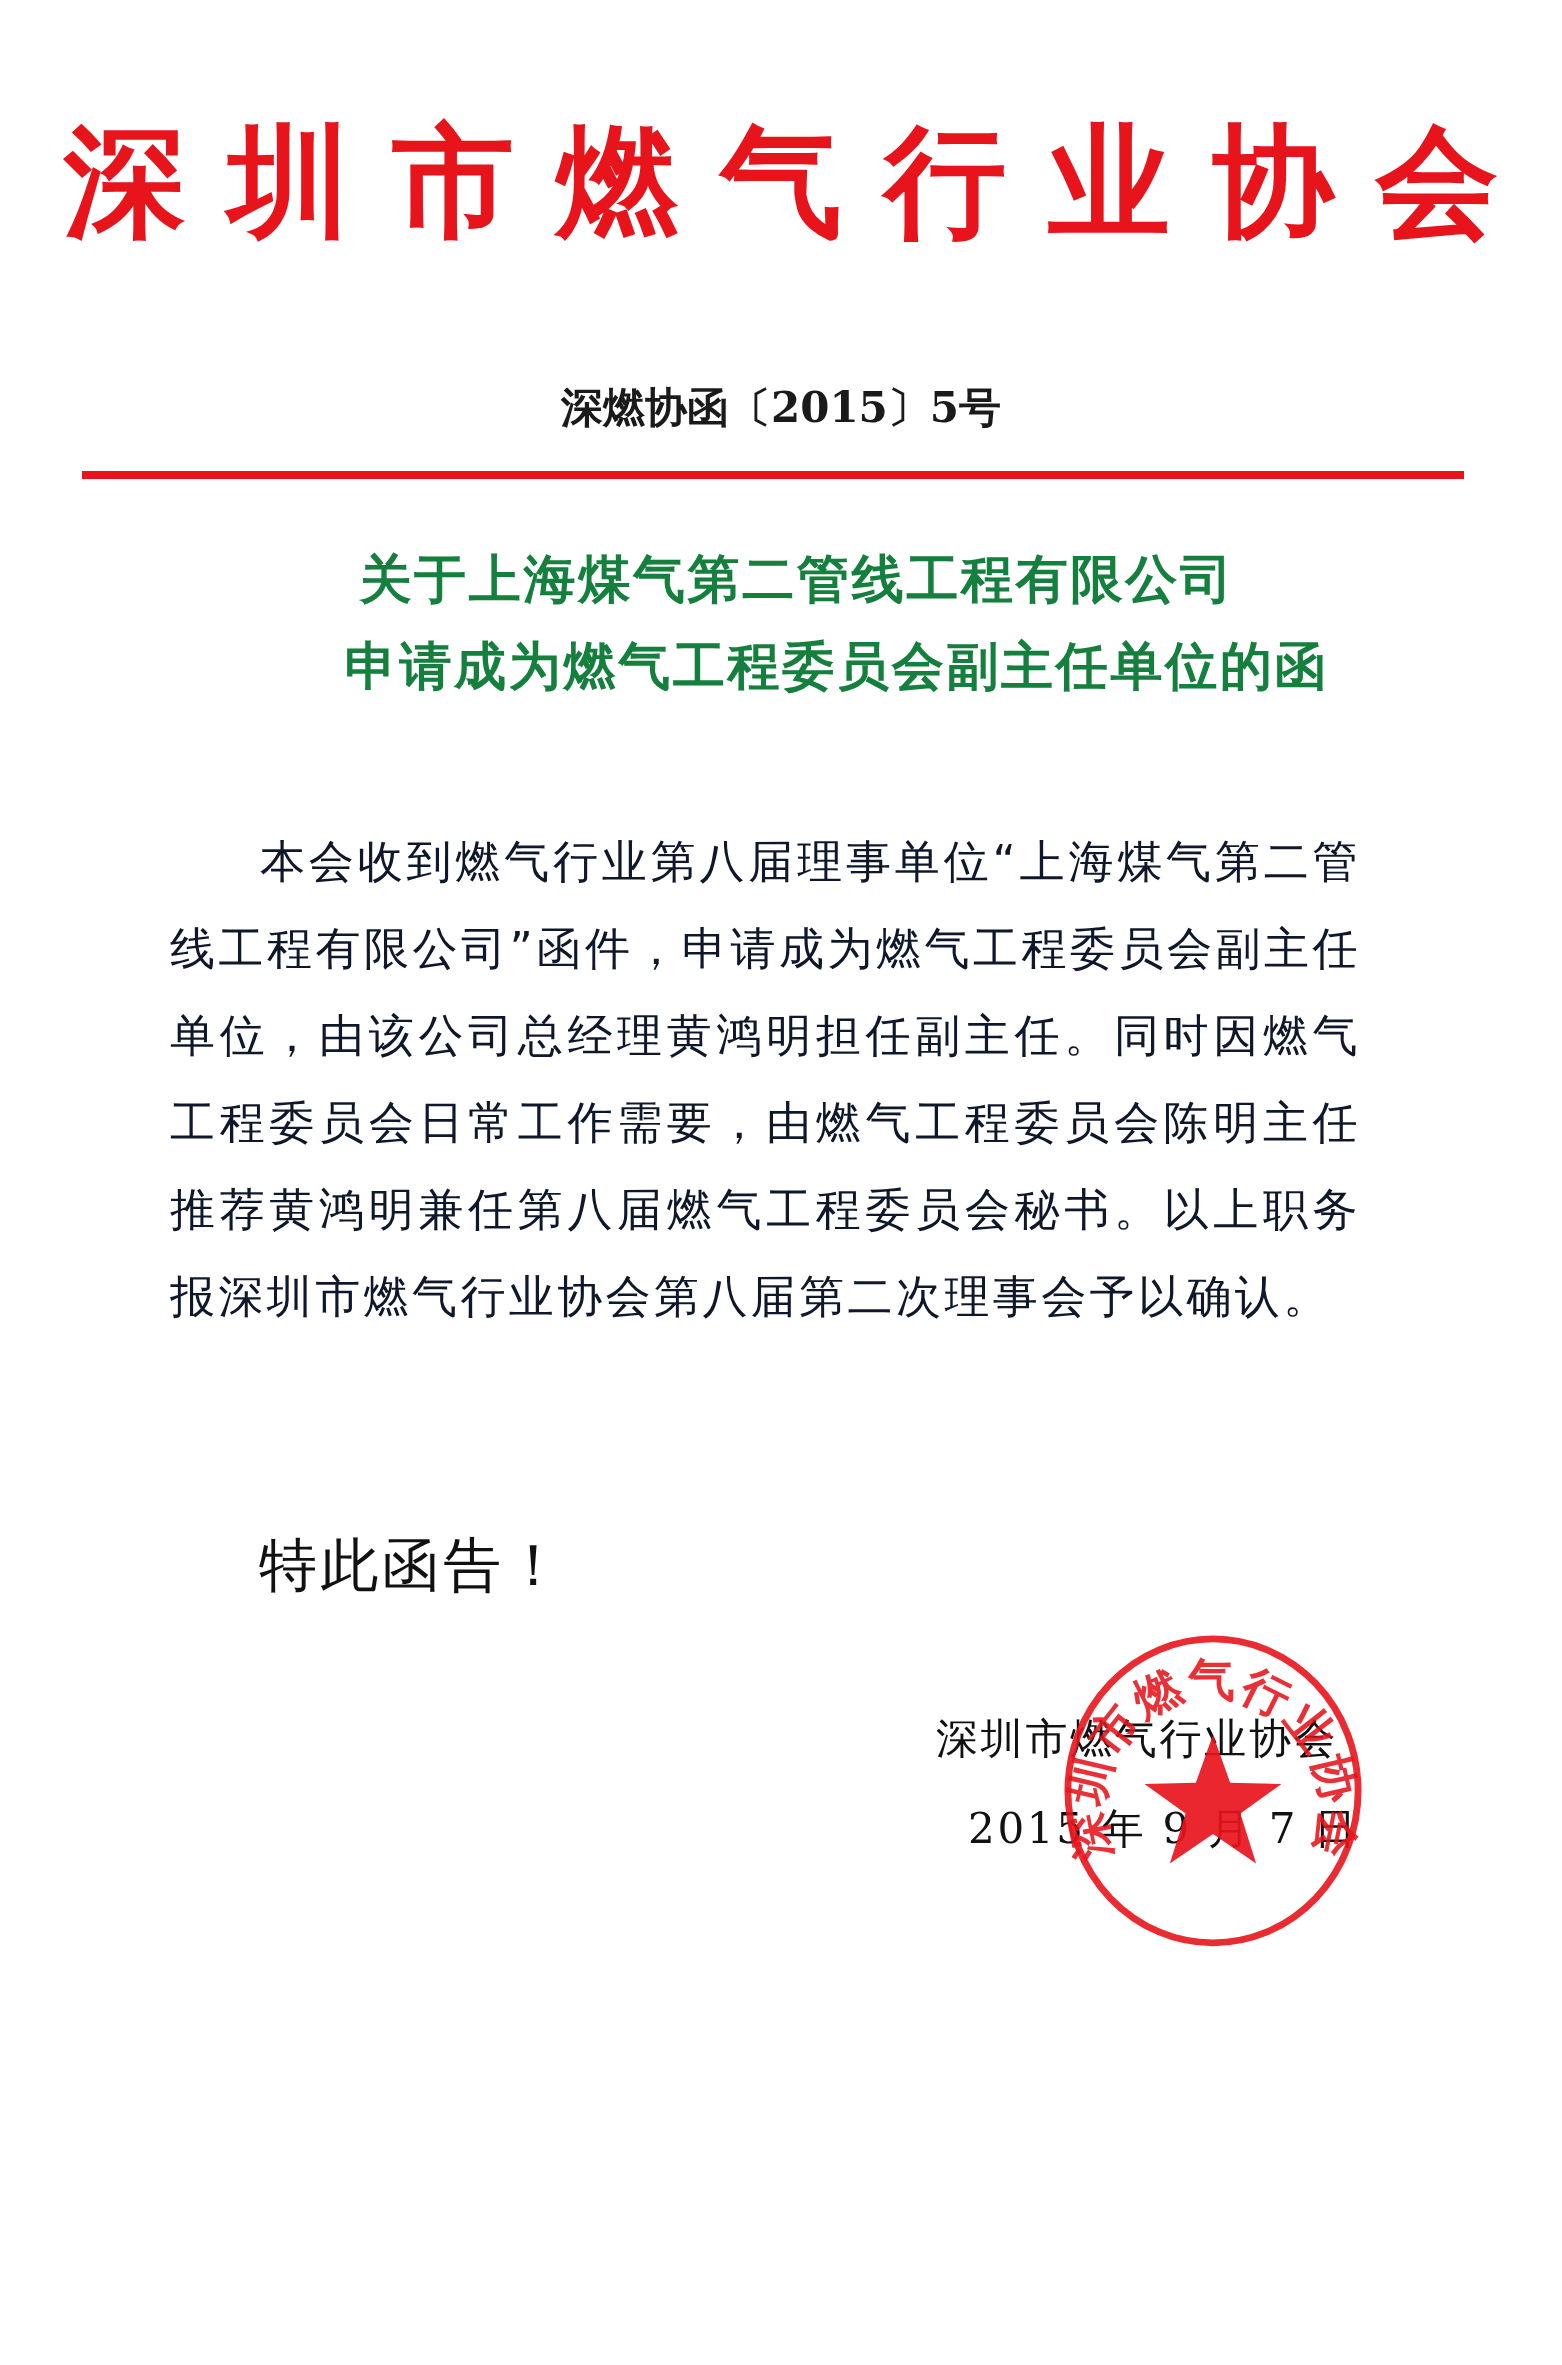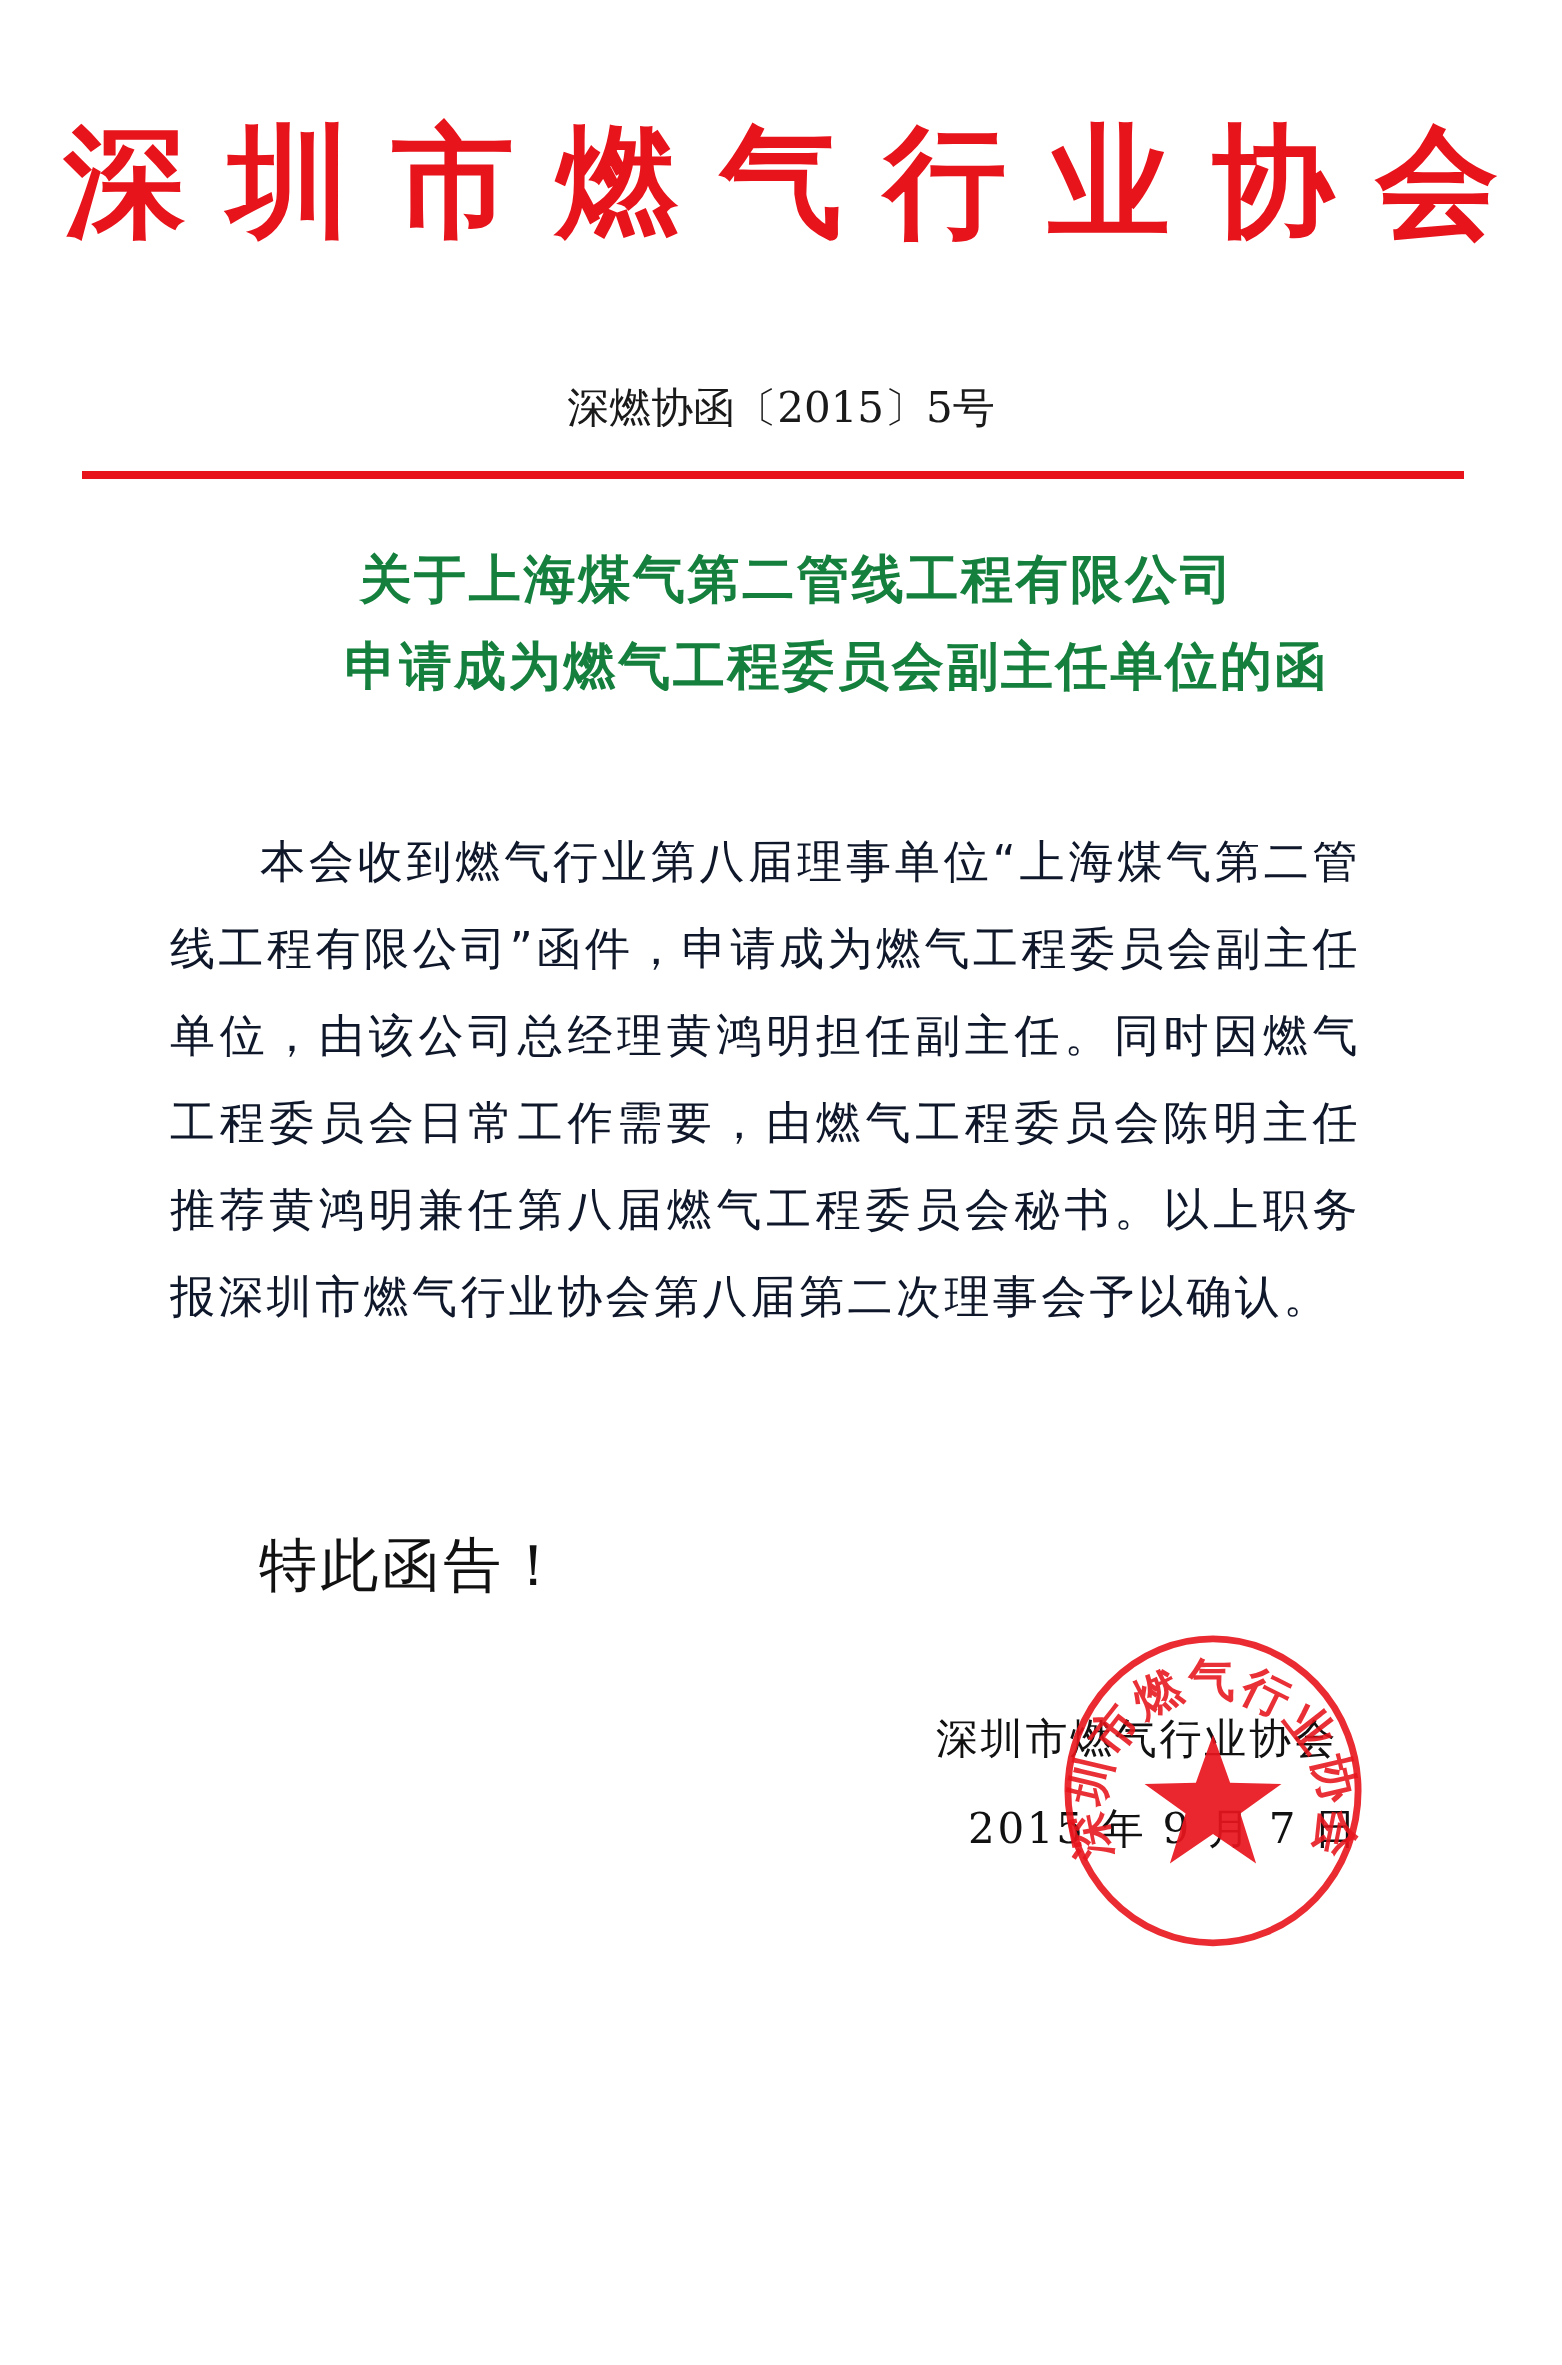--- a/index.html
+++ b/index.html
@@ -3,21 +3,21 @@
 <meta charset="utf-8">
 <style>
   html, body { margin: 0; padding: 0; background: #ffffff; }
   body { width: 1562px; height: 2366px; position: relative; overflow: hidden;
          font-family: "DejaVu Serif", "Liberation Serif", serif; color: #111; }
   .abs { position: absolute; }
   .masthead { left: 0; width: 1562px; top: 120px; text-align: center;
               font-family: "DejaVu Serif", serif; font-weight: bold;
               color: #e8141c; font-size: 122px; letter-spacing: 42px; line-height: 1;
               padding-left: 42px; box-sizing: border-box; }
-  .docno { left: 0; width: 1562px; top: 380px; text-align: center; font-size: 42px; color: #1a1a1a; }
+  .docno { left: 0; width: 1562px; top: 380px; text-align: center; font-size: 42px; color: #1a1a1a; font-weight: bold; }
   .redline { left: 82px; top: 471px; width: 1382px; height: 8.2px; background: #e8141c; }
   .heading { left: 16px; width: 1562px; text-align: center; font-family: "DejaVu Sans", sans-serif;
              font-weight: bold; font-size: 52px; color: #15803d; line-height: 1; }
   .h1 { top: 553px; letter-spacing: 2.7px; }
   .h2 { top: 640px; letter-spacing: 2.7px; padding-left: 40px; }
   .body-text { left: 170px; width: 1191px; top: 818px; font-size: 45px; line-height: 87px;
                text-align: justify; text-align-last: left; text-indent: 90px;
                font-family: "DejaVu Sans", sans-serif; color: #0f172a; letter-spacing: 3.4px; margin: 0; }
   .closing { left: 259px; top: 1527px; font-size: 58px; font-family: "DejaVu Sans", sans-serif; letter-spacing: 3.4px; }
   .sig { left: 936px; top: 1711px; font-size: 42px; font-family: "DejaVu Serif", serif; letter-spacing: 2.7px; }

